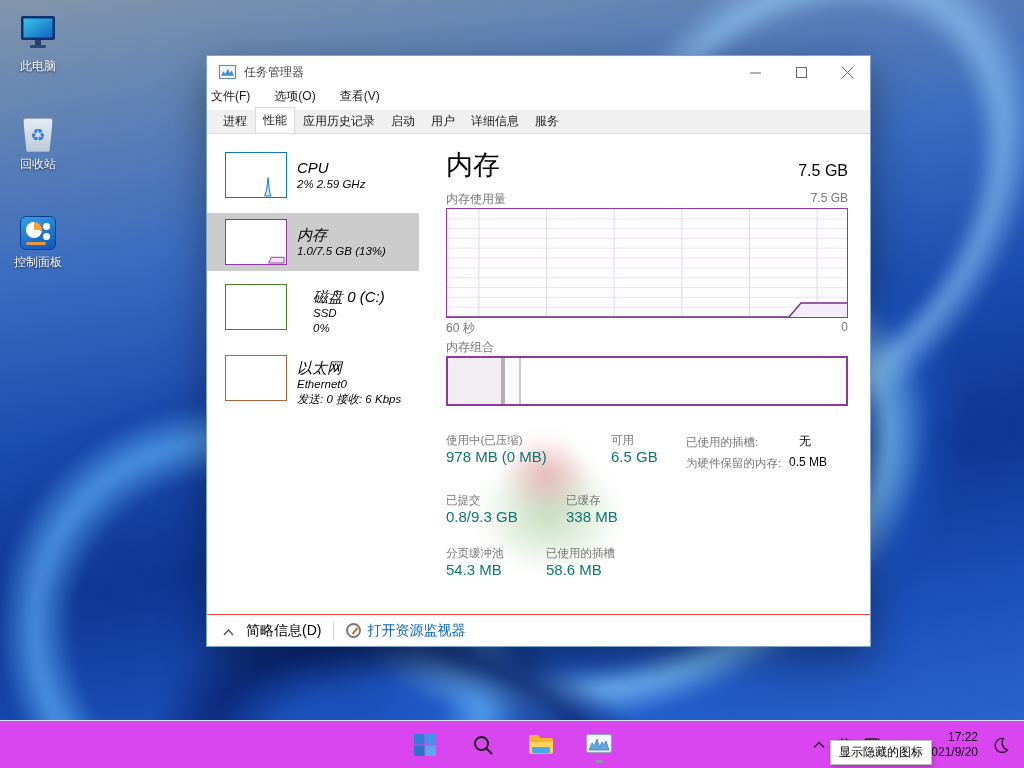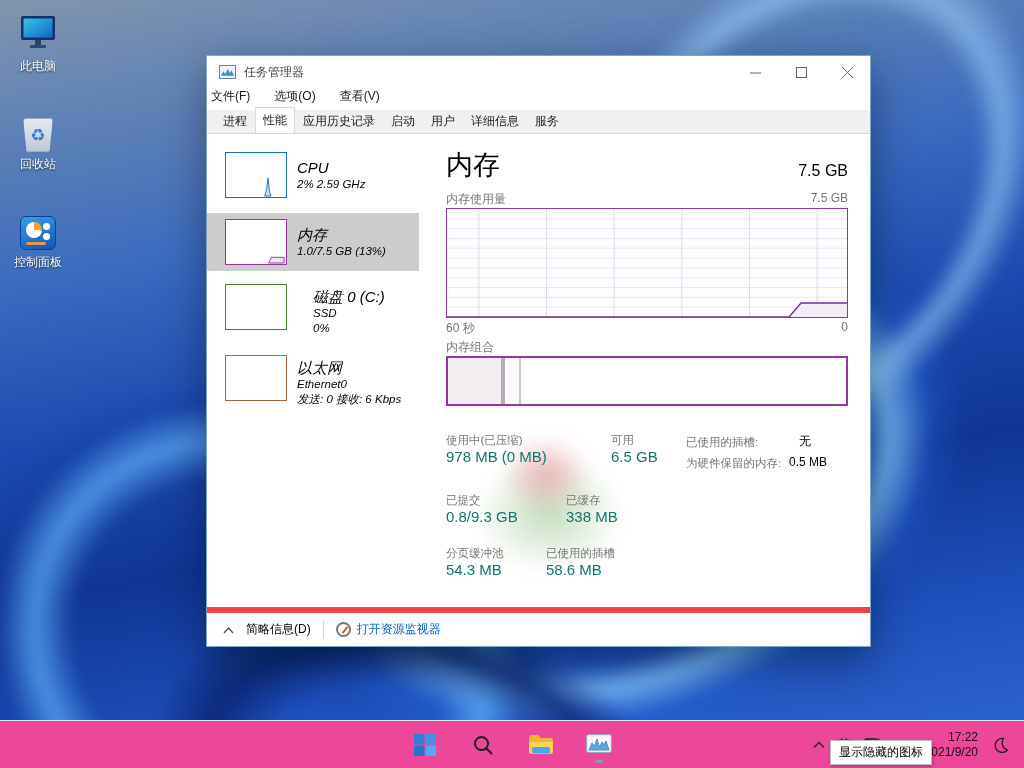--- a/index.html
+++ b/index.html
@@ -76,30 +76,30 @@
 
   .stat-lbl { position:absolute; font-size:11.5px; color:#757575; white-space:nowrap; }
   .stat-val { position:absolute; font-size:15px; color:#0f766e; white-space:nowrap; }
   .stat-sm  { position:absolute; font-size:12px; color:#000; white-space:nowrap; }
 
   .splash { position:absolute; border-radius:50%; filter:blur(7px); pointer-events:none; }
   .sp-g { left:28px; top:320px; width:150px; height:120px; background:radial-gradient(closest-side, rgba(150,195,140,.55), rgba(150,195,140,0)); }
   .sp-r { left:55px; top:300px; width:90px; height:80px; background:radial-gradient(closest-side, rgba(225,120,130,.5), rgba(225,120,130,0)); }
 
   
-  .statusbar { flex:0 0 auto; height:39px; border-top:6px solid #ef4444; display:flex; align-items:center; padding-left:16px; font-size:12px; }
+  .statusbar { flex:0 0 auto; height:32px; border-top:1px solid #ef4444; display:flex; align-items:center; padding-left:16px; font-size:14px; }
   .chev { color:#555; margin-right:12px; }
   .sb-toggle { color:#000; }
   .sb-sep { width:1px; height:18px; background:#d5d5d5; margin:0 12px; }
   .gauge { width:15px; height:15px; border-radius:50%; border:2px solid #777; position:relative; margin-right:6px; background:#fff; }
   .gauge i { position:absolute; left:6px; top:2px; width:2px; height:8px; background:#c06a1f; transform:rotate(38deg); display:block; }
   .sb-link { color:#0563c1; }
 
   
-  .taskbar { position:absolute; left:0; bottom:0; width:1024px; height:48px; background:#ec4899; border-top:1px solid #dde4ec; }
+  .taskbar { position:absolute; left:0; bottom:0; width:1024px; height:48px; background:#d946ef; border-top:1px solid #dde4ec; }
   .tb-center { position:absolute; left:0; right:0; top:0; height:100%; display:flex; align-items:center; justify-content:center; gap:20px; }
   .tb-ic { width:38px; height:40px; display:flex; align-items:center; justify-content:center; position:relative; border-radius:4px; }
   .runline { position:absolute; bottom:2px; left:50%; transform:translateX(-50%); width:8px; height:3px; border-radius:2px; background:#8a98a8; }
   .tray { position:absolute; right:8px; top:0; height:100%; display:flex; align-items:center; }
   .tray-chev { width:24px; text-align:center; color:#222; font-size:13px; }
   .tray-ic { width:28px; height:28px; display:flex; align-items:center; justify-content:center; font-size:13px; color:#111; }
   .clock { text-align:right; font-size:12px; color:#111; line-height:15px; margin:0 8px 0 10px; }
   .moonwrap { width:30px; display:flex; justify-content:center; align-items:center; }
   .tooltip { position:absolute; left:830px; top:740px; background:#fff; border:1px solid #bdbdbd; box-shadow:1px 2px 4px rgba(0,0,0,.25);
     font-size:12px; color:#000; padding:3px 8px; z-index:30; white-space:nowrap; }

